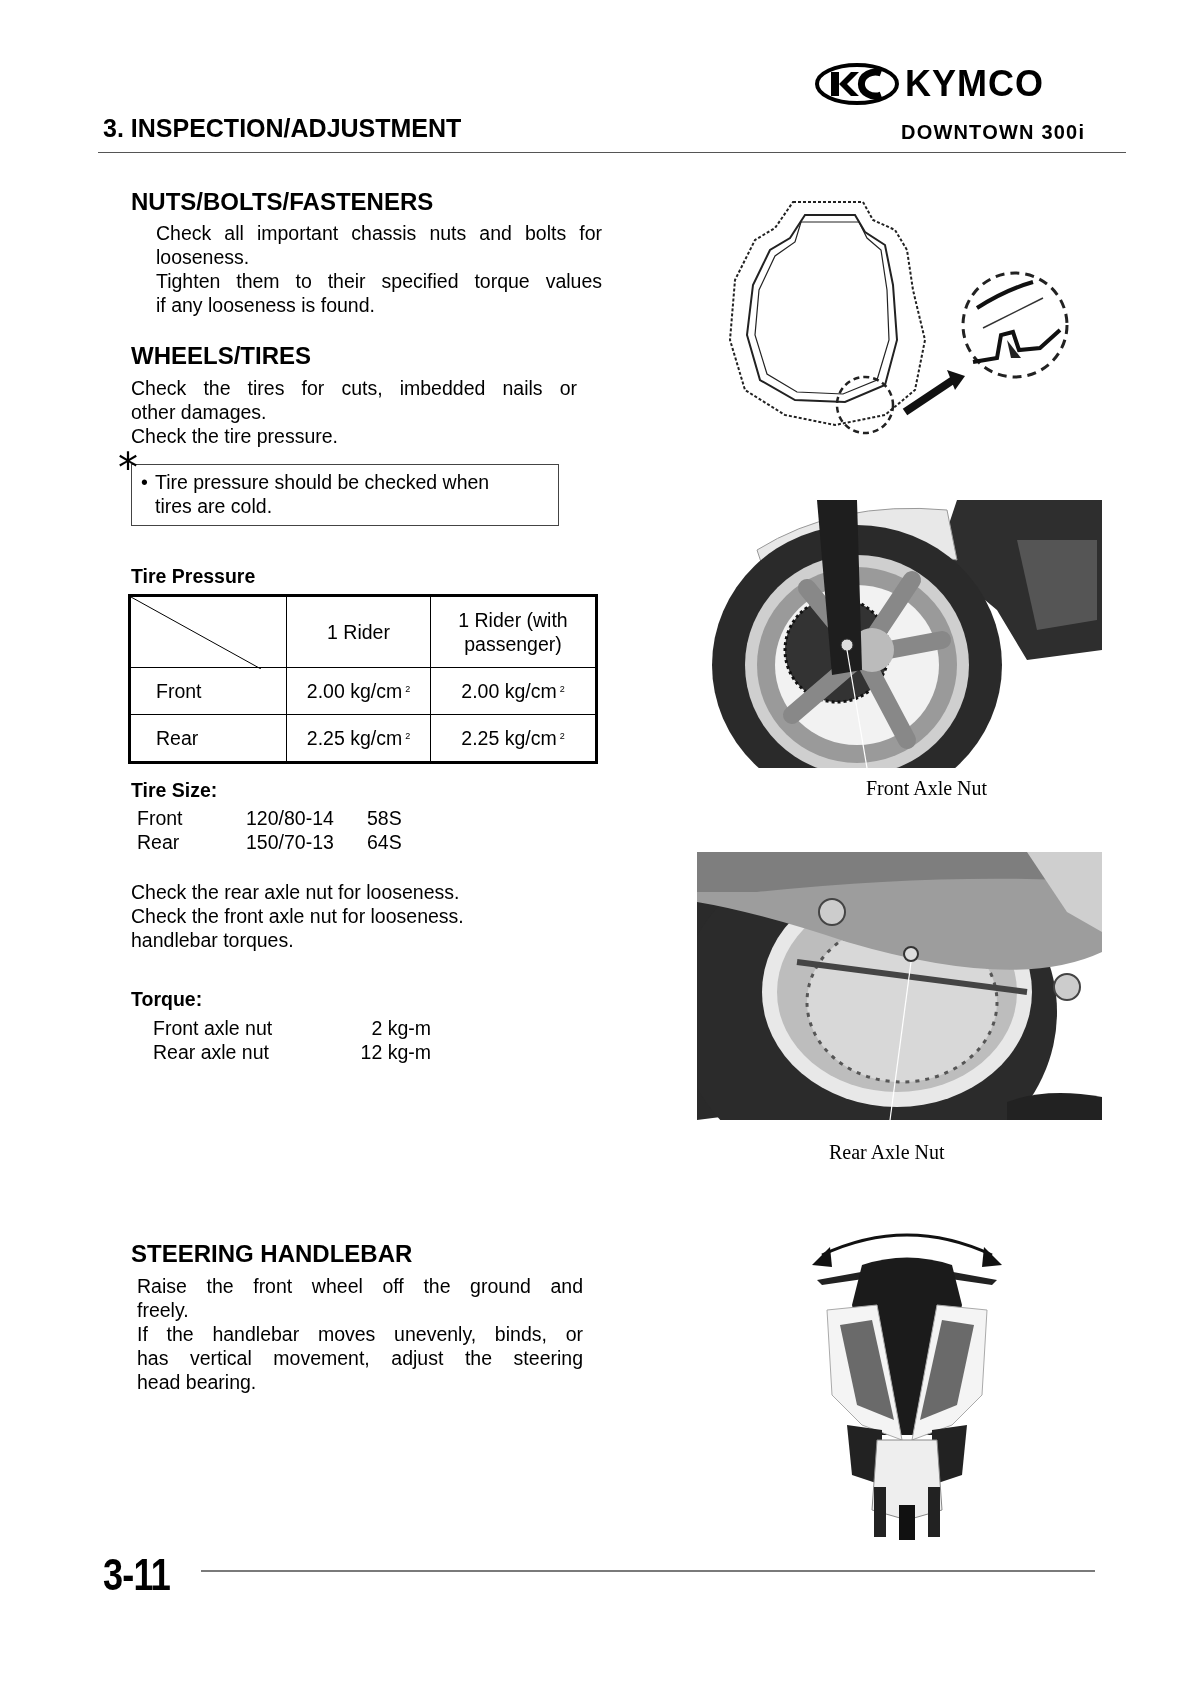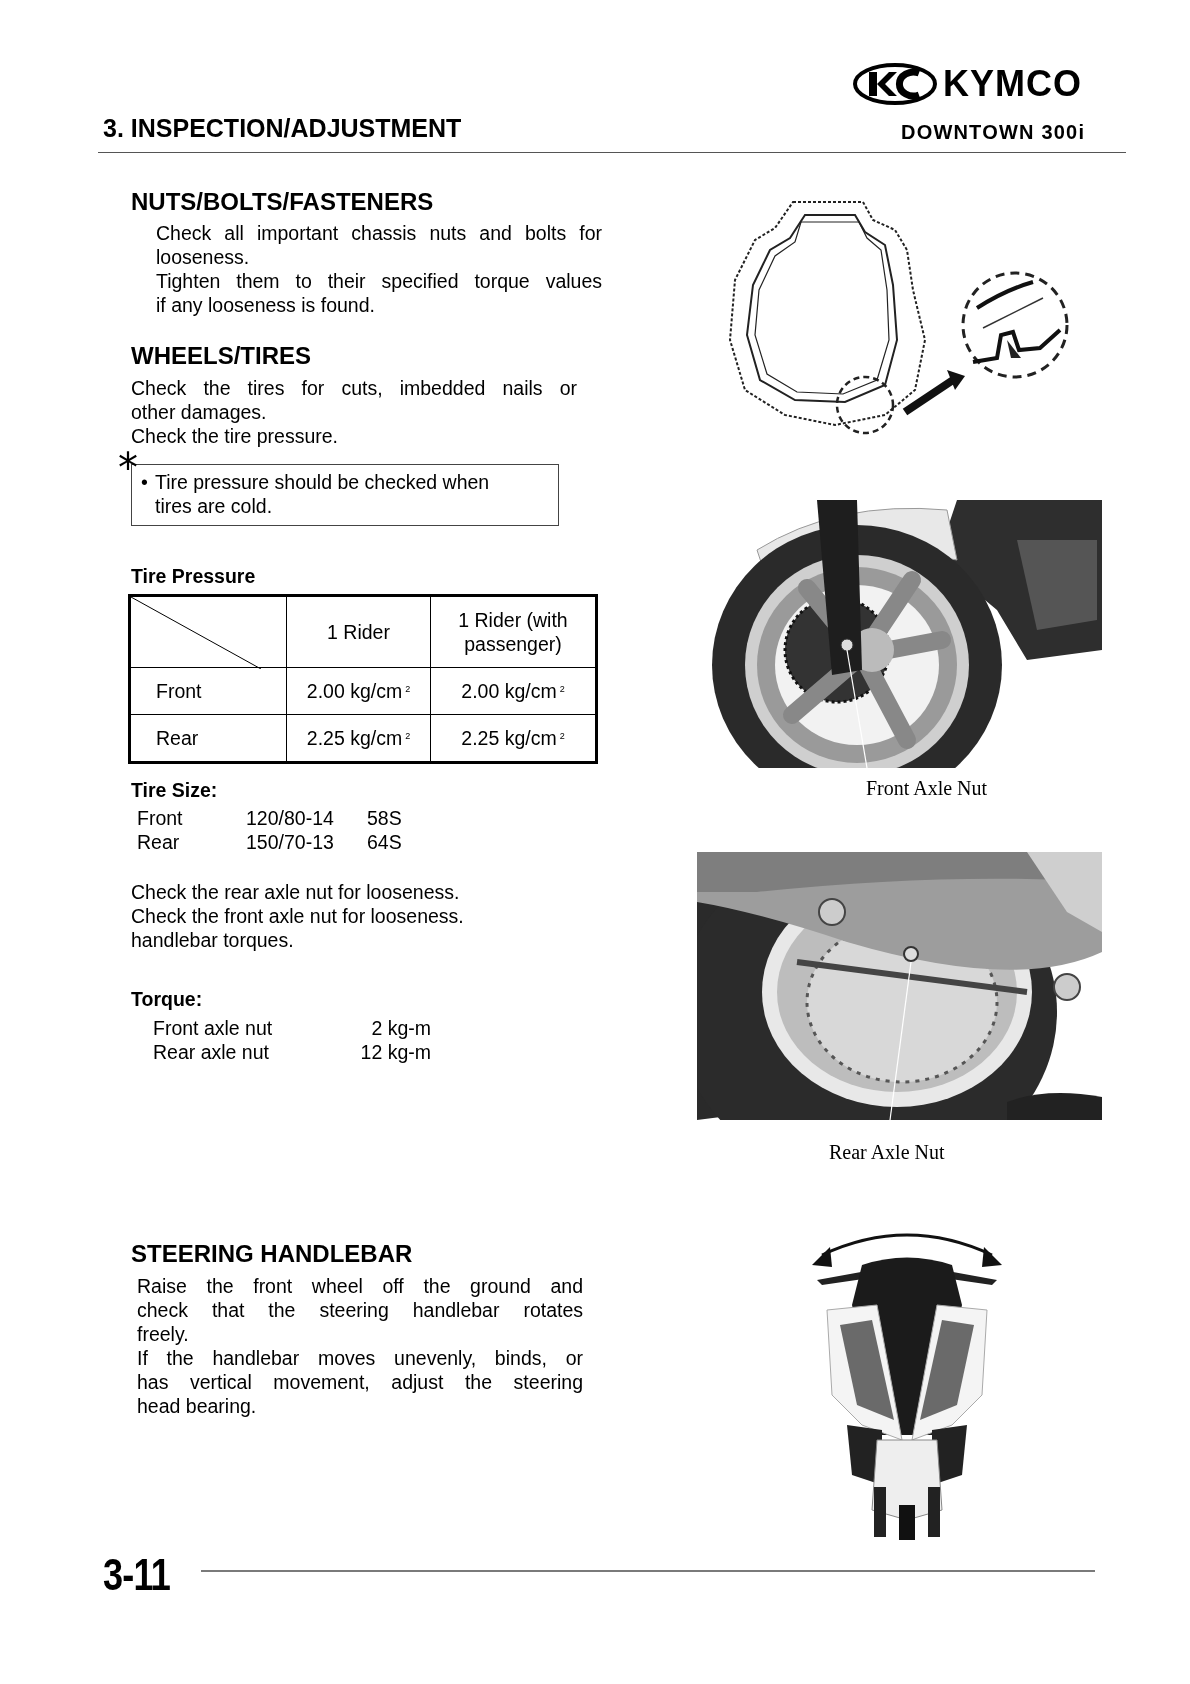--- a/index.html
+++ b/index.html
@@ -1,21 +1,21 @@
 <!DOCTYPE html>
 <html><head>
 <meta charset="utf-8">
 <style>
   html, body { margin: 0; padding: 0; background: #ffffff; }
   body { width: 1190px; height: 1684px; position: relative; overflow: hidden;
          font-family: "Liberation Sans", sans-serif; color: #000; }
   .abs { position: absolute; }
 
   
-  .logo { left: 853px; top: 63px; width: 254px; height: 42px; }
+  .logo { left: 815px; top: 63px; width: 254px; height: 42px; }
   .logo-text { position: absolute; left: 90px; top: 0; font-weight: bold; font-size: 36px;
                letter-spacing: 1px; line-height: 42px; font-family: "Liberation Sans", sans-serif; }
   .chapter-title { left: 103px; top: 108px; font-size: 25px; font-weight: bold; line-height: 40px; letter-spacing: 0px; }
   .model-name { left: 901px; top: 120px; font-size: 20px; font-weight: bold; letter-spacing: 1.2px; line-height: 24px; }
   .header-rule { left: 98px; top: 152px; width: 1028px; height: 1px; background: #555; }
 
   
   .h2 { font-size: 24px; font-weight: bold; line-height: 28px; }
   .p { font-size: 19.5px; line-height: 24px; width: 446px; text-align: justify; }
   .p .line { display: block; }
@@ -147,21 +147,20 @@
   </div>
   <div class="spec-row">
     <span style="width:200px">Rear axle nut</span>
     <span style="width:78px;text-align:right">12 kg-m</span>
   </div>
 </div>
 
 <div class="abs h2" style="left:131px;top:1240px;">STEERING HANDLEBAR</div>
 <div class="abs p" style="left:137px;top:1274px;">
   <span class="justify-line">Raise the front wheel off the ground and</span>
-  <span class="justify-line">check that the steering handlebar rotates</span>
   <span class="line">freely.</span>
   <span class="justify-line">If the handlebar moves unevenly, binds, or</span>
   <span class="justify-line">has vertical movement, adjust the steering</span>
   <span class="line">head bearing.</span>
 </div>
 
 <div class="abs" style="left:715px;top:190px;width:370px;height:260px;">
   <svg width="370" height="260" viewBox="0 0 370 260">
     <g fill="none" stroke="#222" stroke-width="2">
       <path d="M78 12 L148 12 L158 30 L180 40 L192 60 L198 100 L210 150 L200 200 L170 225 L120 235 L70 225 L30 200 L15 150 L20 90 L40 50 L60 38 Z" stroke-dasharray="3 2"></path>

